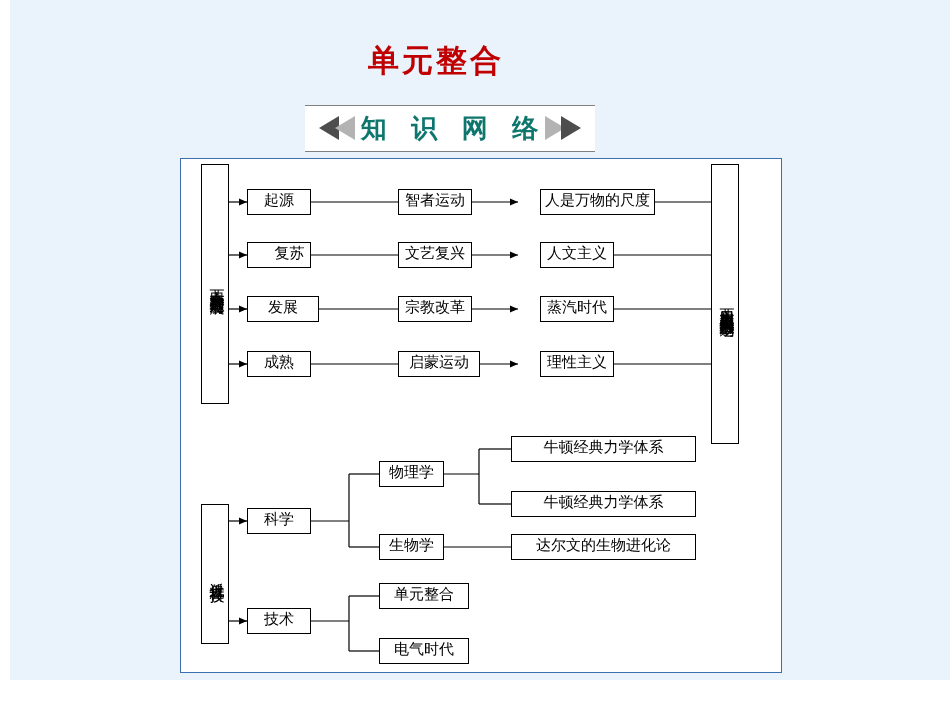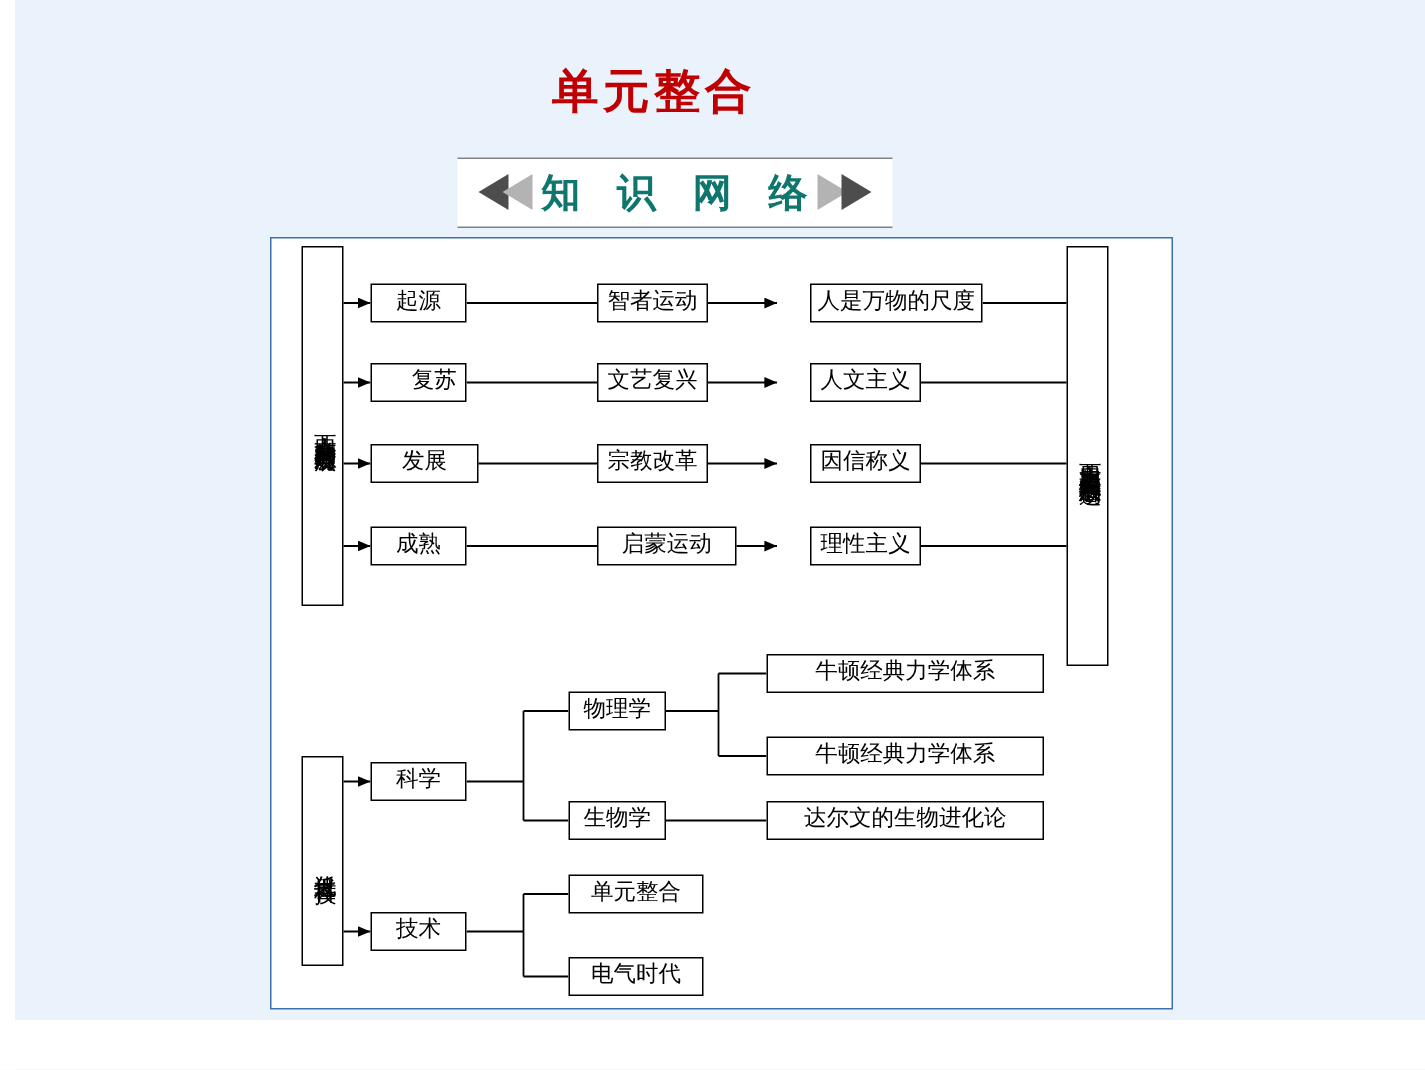--- a/index.html
+++ b/index.html
@@ -195,25 +195,25 @@
   <div class="node vert" style="left:530px; top:5px; width:28px; height:280px;">西方思想史上重要的思想解放运动</div>
 
   <div class="node" style="left:66px; top:30px; width:64px; height:26px;">起源</div>
   <div class="node" style="left:66px; top:83px; width:64px; height:26px;padding-left:21px;">复苏</div>
   <div class="node" style="left:66px; top:137px; width:72px; height:26px;">发展</div>
   <div class="node" style="left:66px; top:192px; width:64px; height:26px;">成熟</div>
 
   <div class="node" style="left:217px; top:30px; width:74px; height:26px;">智者运动</div>
   <div class="node" style="left:217px; top:83px; width:74px; height:26px;">文艺复兴</div>
   <div class="node" style="left:217px; top:137px; width:74px; height:26px;">宗教改革</div>
-  <div class="node" style="left:217px; top:192px; width:93px; height:26px;">启蒙运动</div>
+  <div class="node" style="left:217px; top:192px; width:82px; height:26px;">启蒙运动</div>
 
   <div class="node" style="left:359px; top:30px; width:115px; height:26px;">人是万物的尺度</div>
   <div class="node" style="left:359px; top:83px; width:74px; height:26px;">人文主义</div>
-  <div class="node" style="left:359px; top:137px; width:74px; height:26px;">因信称义</div>
+  <div class="node" style="left:359px; top:137px; width:74px; height:26px;">蒸汽时代</div>
   <div class="node" style="left:359px; top:192px; width:74px; height:26px;">理性主义</div>
 
   <div class="node" style="left:66px; top:349px; width:64px; height:26px;">科学</div>
   <div class="node" style="left:66px; top:449px; width:64px; height:26px;">技术</div>
 
   <div class="node" style="left:198px; top:302px; width:65px; height:26px;">物理学</div>
   <div class="node" style="left:198px; top:375px; width:65px; height:26px;">生物学</div>
 
   <div class="node" style="left:330px; top:277px; width:185px; height:26px;">牛顿经典力学体系</div>
   <div class="node" style="left:330px; top:332px; width:185px; height:26px;">牛顿经典力学体系</div>

